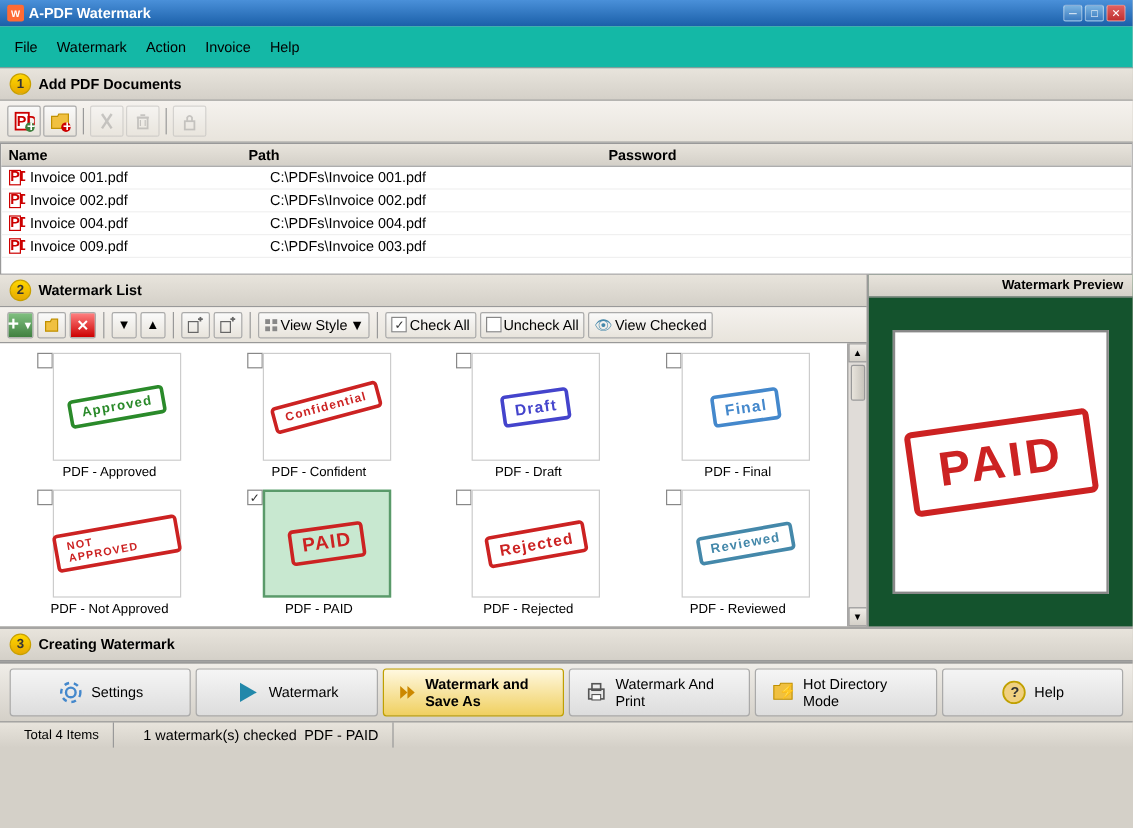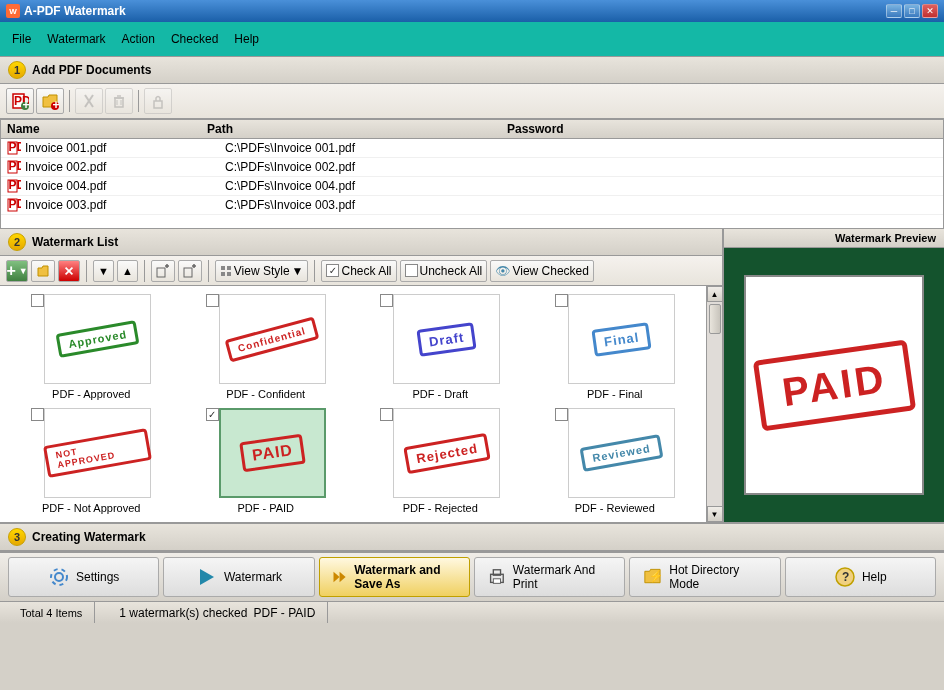--- a/index.html
+++ b/index.html
@@ -292,21 +292,21 @@
     <div class="title-btn">─</div>
     <div class="title-btn">□</div>
     <div class="title-btn close">✕</div>
   </div>
 </div>
 
 <div class="menu-bar">
   <span class="menu-item">File</span>
   <span class="menu-item">Watermark</span>
   <span class="menu-item">Action</span>
-  <span class="menu-item">Checked</span>
+  <span class="menu-item">Invoice</span>
   <span class="menu-item">Help</span>
 </div>
 
 <div class="section-header">
   <div class="section-num">1</div>
   <span>Add PDF Documents</span>
 </div>
 
 <div class="toolbar">
   <div class="tool-btn" title="Add PDF">
@@ -377,21 +377,21 @@
         <text x="1.5" y="10" fill="#cc0000" font-size="5" font-weight="bold">PDF</text>
       </svg>
     <span class="col-name">Invoice 004.pdf</span>
     <span class="col-path">C:\PDFs\Invoice 004.pdf</span>
   </div>
   <div class="file-row">
     <svg class="file-icon" viewBox="0 0 14 14">
         <rect x="1" y="1" width="9" height="12" fill="white" stroke="#cc0000" stroke-width="1"></rect>
         <text x="1.5" y="10" fill="#cc0000" font-size="5" font-weight="bold">PDF</text>
       </svg>
-    <span class="col-name">Invoice 003.pdf</span>
+    <span class="col-name">Invoice 009.pdf</span>
     <span class="col-path">C:\PDFs\Invoice 003.pdf</span>
   </div>
 </div>
 
 <div style="display:flex; align-items:stretch; border-bottom: 1px solid #999;">
   <div style="flex:1; border-right: 2px solid #999; display:flex; flex-direction:column;">
     <div class="section-header" style="border-bottom:1px solid #999;">
       <div class="section-num">2</div>
       <span>Watermark List</span>
     </div>

